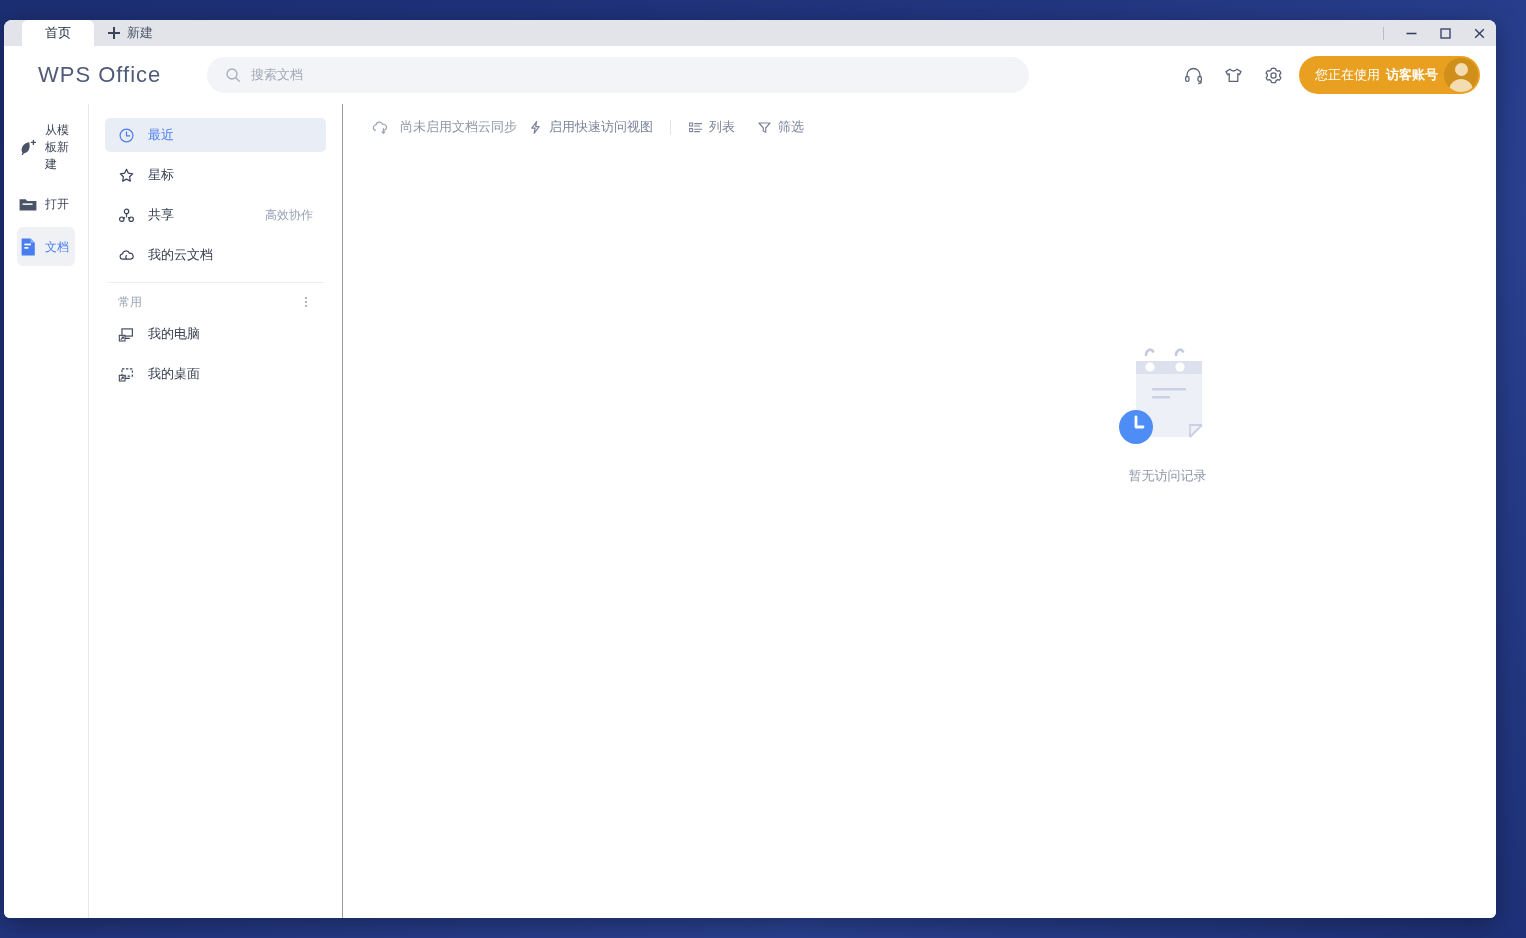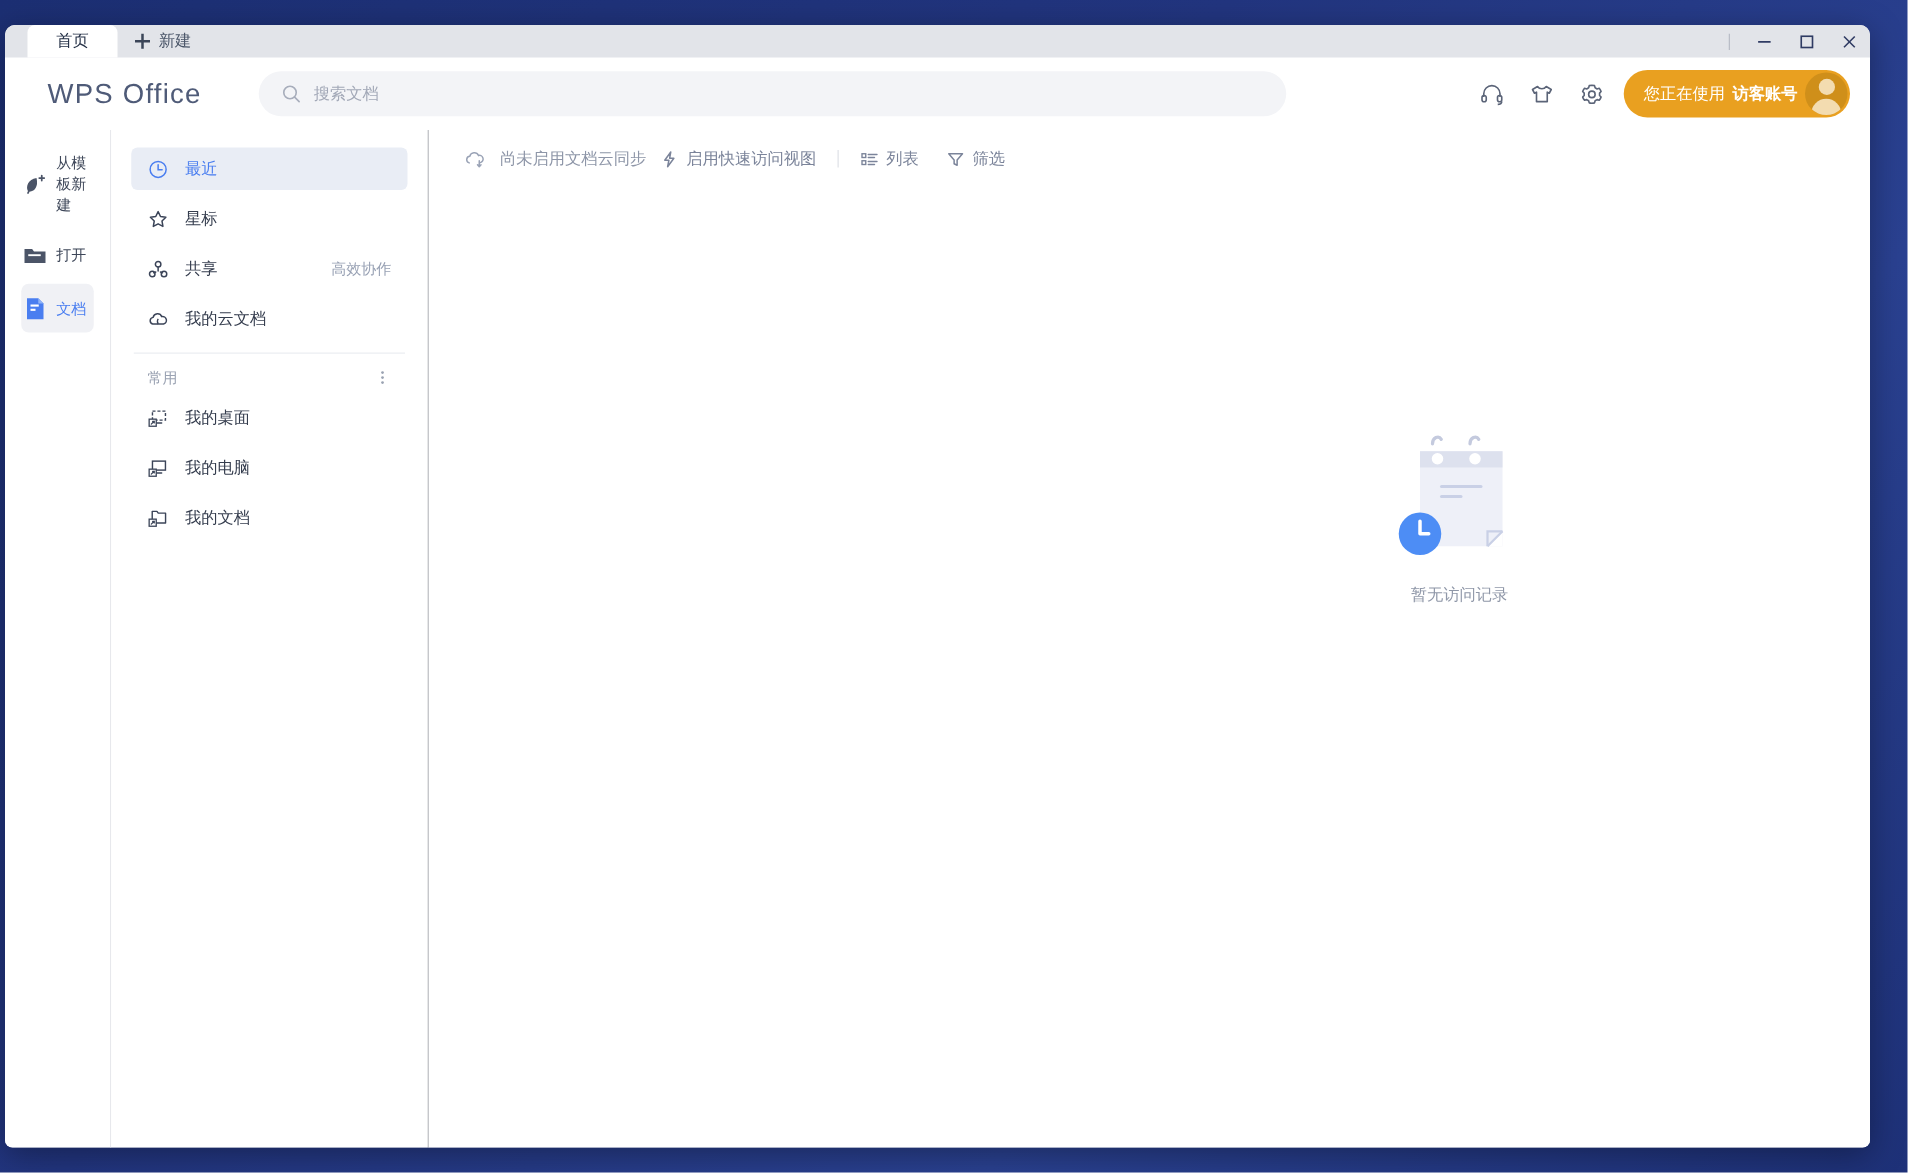--- a/index.html
+++ b/index.html
@@ -355,51 +355,41 @@
               <circle cx="7" cy="3" r="1.1" fill="#9aa2b2"></circle>
               <circle cx="7" cy="7" r="1.1" fill="#9aa2b2"></circle>
               <circle cx="7" cy="11" r="1.1" fill="#9aa2b2"></circle>
             </svg>
         </span>
       </div>
 
       <div class="nav-item">
         <span class="ni-icon">
           <svg width="18" height="18" viewBox="0 0 18 18">
+            <rect x="4.2" y="3.6" width="11" height="7.6" fill="none" stroke="#3b4458" stroke-width="1.2"></rect>
+            <path d="M7.6 13.6h4.4" stroke="#3b4458" stroke-width="1.2" stroke-linecap="round"></path>
+            <rect x="1.4" y="10.4" width="6" height="6" fill="#ffffff" stroke="#3b4458" stroke-width="1.1"></rect>
+            <path d="M3.2 14.6 5.6 12.2M4.3 12.2h1.4v1.4" fill="none" stroke="#3b4458" stroke-width="1.1" stroke-linecap="round"></path>
+          </svg>
+        </span>
+        <span>我的电脑</span>
+      </div>
+
+      <div class="nav-item">
+        <span class="ni-icon">
+          <svg width="18" height="18" viewBox="0 0 18 18">
             <rect x="4.2" y="3.6" width="11" height="7.6" fill="none" stroke="#3b4458" stroke-width="1.2" stroke-dasharray="2.6 1.6"></rect>
             <path d="M7.6 13.6h4.4" stroke="#3b4458" stroke-width="1.2" stroke-linecap="round"></path>
             <rect x="1.4" y="10.4" width="6" height="6" fill="#ffffff" stroke="#3b4458" stroke-width="1.1"></rect>
             <path d="M3.2 14.6 5.6 12.2M4.3 12.2h1.4v1.4" fill="none" stroke="#3b4458" stroke-width="1.1" stroke-linecap="round"></path>
           </svg>
         </span>
         <span>我的桌面</span>
       </div>
 
-      <div class="nav-item">
-        <span class="ni-icon">
-          <svg width="18" height="18" viewBox="0 0 18 18">
-            <rect x="4.2" y="3.6" width="11" height="7.6" fill="none" stroke="#3b4458" stroke-width="1.2"></rect>
-            <path d="M7.6 13.6h4.4" stroke="#3b4458" stroke-width="1.2" stroke-linecap="round"></path>
-            <rect x="1.4" y="10.4" width="6" height="6" fill="#ffffff" stroke="#3b4458" stroke-width="1.1"></rect>
-            <path d="M3.2 14.6 5.6 12.2M4.3 12.2h1.4v1.4" fill="none" stroke="#3b4458" stroke-width="1.1" stroke-linecap="round"></path>
-          </svg>
-        </span>
-        <span>我的电脑</span>
-      </div>
-
-      <div class="nav-item">
-        <span class="ni-icon">
-          <svg width="18" height="18" viewBox="0 0 18 18">
-            <path d="M4 3.8h4l1.1 1.5h6.2v8.4H4z" fill="none" stroke="#3b4458" stroke-width="1.2" stroke-linejoin="round"></path>
-            <rect x="1.4" y="10.4" width="6" height="6" fill="#ffffff" stroke="#3b4458" stroke-width="1.1"></rect>
-            <path d="M3.2 14.6 5.6 12.2M4.3 12.2h1.4v1.4" fill="none" stroke="#3b4458" stroke-width="1.1" stroke-linecap="round"></path>
-          </svg>
-        </span>
-        <span>我的文档</span>
-      </div>
     </div>
 
     <div class="splitter"></div>
 
     <div class="content">
 
       <div class="content-toolbar">
         <div class="sync-note">
           <span>
             <svg width="19" height="19" viewBox="0 0 19 19">

